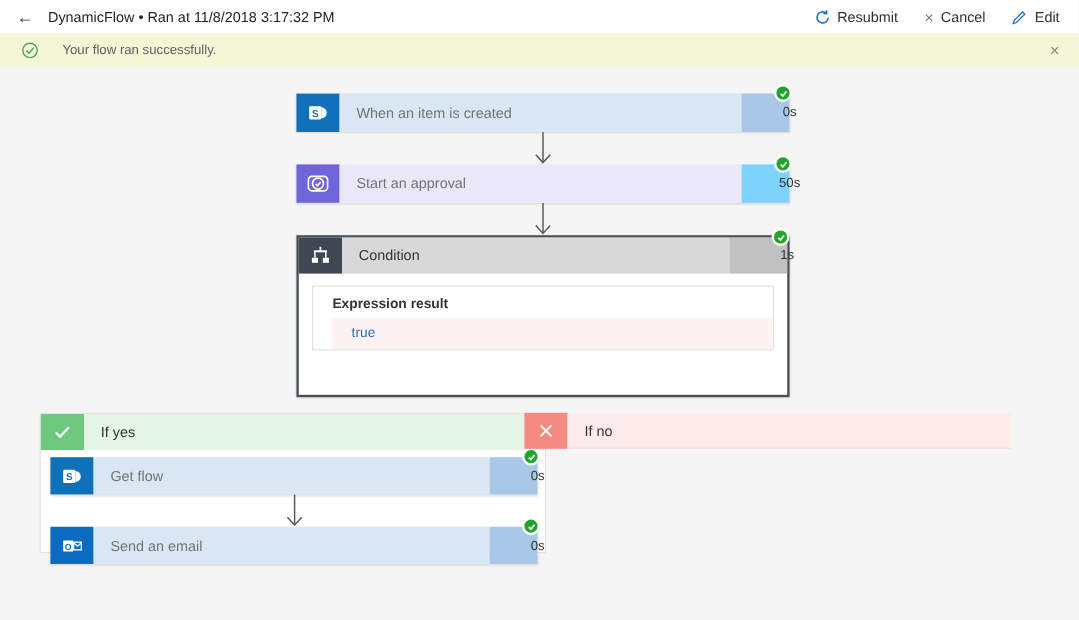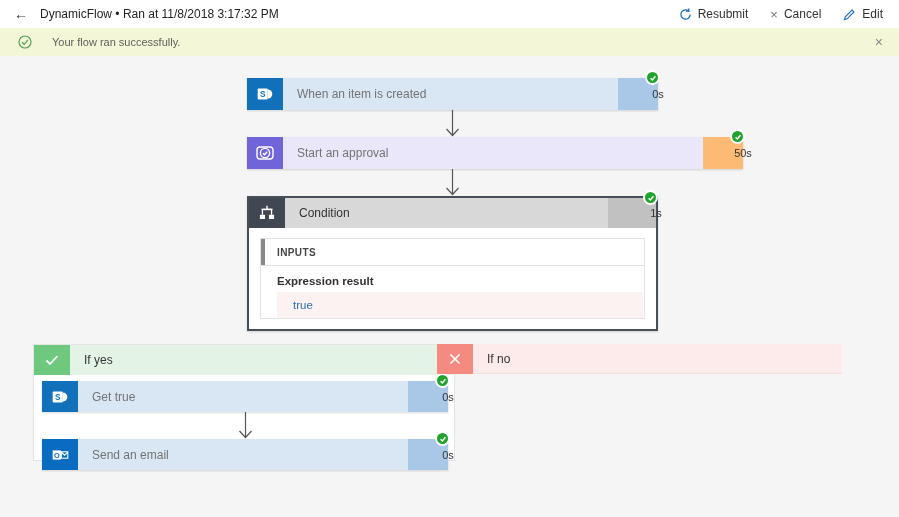--- a/index.html
+++ b/index.html
@@ -41,21 +41,21 @@
   .card .cicon { width:36px; flex:none; display:flex; align-items:center; justify-content:center; }
   .card .cbody { flex:1; display:flex; align-items:center; padding-left:14px; font-size:12px; color:#737373; }
   .card .cdur  { width:34px; flex:none; display:flex; align-items:center; justify-content:center; font-size:11px; color:#333;padding-left:40px; }
 
   .blue  .cicon { background:#1170ba; }
   .blue  .cbody { background:#d9e7f5; }
   .blue  .cdur  { background:#a9c8e8; }
 
   .purple .cicon { background:#6f64d8; }
   .purple .cbody { background:#eae7fa; }
-  .purple .cdur  { background:#fdba74; }
+  .purple .cdur  { background:#7dd3fc; }
 
   .status-badge {
     position:absolute; top:-8px; right:-2px; width:15px; height:15px;
     border-radius:50%; background:#21a32e; border:2px solid #ffffff;
     display:flex; align-items:center; justify-content:center;
   }
 
   .flow-arrow { position:absolute; }
 
   
@@ -152,21 +152,21 @@
           <polyline points="2,5.2 4.2,7.4 8,2.8" fill="none" stroke="#fff" stroke-width="1.8"></polyline>
         </svg>
     </div>
   </div>
 
   <svg class="flow-arrow" style="left:444px; top:54px;" width="17" height="27">
     <line x1="8.5" y1="0" x2="8.5" y2="25" stroke="#565656" stroke-width="1.2"></line>
     <polyline points="2.5,19 8.5,25.5 14.5,19" fill="none" stroke="#565656" stroke-width="1.2"></polyline>
   </svg>
 
-  <div class="card purple" style="left:247px; top:81px; width:496px;">
+  <div class="card purple" style="left:247px; top:81px; width:411px;">
     <div class="cicon">
       <svg width="24" height="24" viewBox="0 0 24 24">
         <rect x="4" y="6" width="16" height="12" rx="3" fill="none" stroke="#ffffff" stroke-width="1.4"></rect>
         <circle cx="12" cy="12" r="4.6" fill="#6f64d8" stroke="#ffffff" stroke-width="1.4"></circle>
         <polyline points="10,12.2 11.6,13.8 14.2,10.6" fill="none" stroke="#ffffff" stroke-width="1.4"></polyline>
       </svg>
     </div>
     <div class="cbody">Start an approval</div>
     <div class="cdur">50s</div>
     <div class="status-badge">
@@ -191,24 +191,20 @@
           <line x1="17" y1="7" x2="17" y2="13" stroke="#ffffff" stroke-width="1.4"></line>
           <rect x="4.2" y="13" width="5.6" height="4.6" fill="#ffffff"></rect>
           <rect x="14.2" y="13" width="5.6" height="4.6" fill="#ffffff"></rect>
         </svg>
       </div>
       <div class="cbody">Condition</div>
       <div class="cdur">1s</div>
     </div>
     <div class="cond-content">
       <div class="io-box">
-        <div class="io-head">
-          <div class="io-accent"></div>
-          <div class="io-label">INPUTS</div>
-        </div>
         <div class="expr-label">Expression result</div>
         <div class="expr-value">true</div>
       </div>
     </div>
     <div class="status-badge">
       <svg width="8" height="8" viewBox="0 0 10 10">
           <polyline points="2,5.2 4.2,7.4 8,2.8" fill="none" stroke="#fff" stroke-width="1.8"></polyline>
         </svg>
     </div>
   </div>
@@ -224,21 +220,21 @@
     </div>
 
     <div class="card blue inner-card" style="left:8px; top:36px;">
       <div class="cicon">
         <svg width="22" height="22" viewBox="0 0 24 24">
           <rect x="4" y="6" width="11" height="12" rx="1" fill="#ffffff"></rect>
           <text x="9.5" y="15.5" font-size="9" font-weight="bold" fill="#1170ba" text-anchor="middle" font-family="Liberation Sans, sans-serif">S</text>
           <path d="M15 7 a5 5 0 0 1 0 10 z" fill="#ffffff"></path>
         </svg>
       </div>
-      <div class="cbody">Get true</div>
+      <div class="cbody">Get flow</div>
       <div class="cdur">0s</div>
       <div class="status-badge">
         <svg width="8" height="8" viewBox="0 0 10 10">
             <polyline points="2,5.2 4.2,7.4 8,2.8" fill="none" stroke="#fff" stroke-width="1.8"></polyline>
           </svg>
       </div>
     </div>
 
     <svg class="flow-arrow" style="left:203px; top:67px;" width="17" height="27">
       <line x1="8.5" y1="0" x2="8.5" y2="25" stroke="#565656" stroke-width="1.2"></line>

